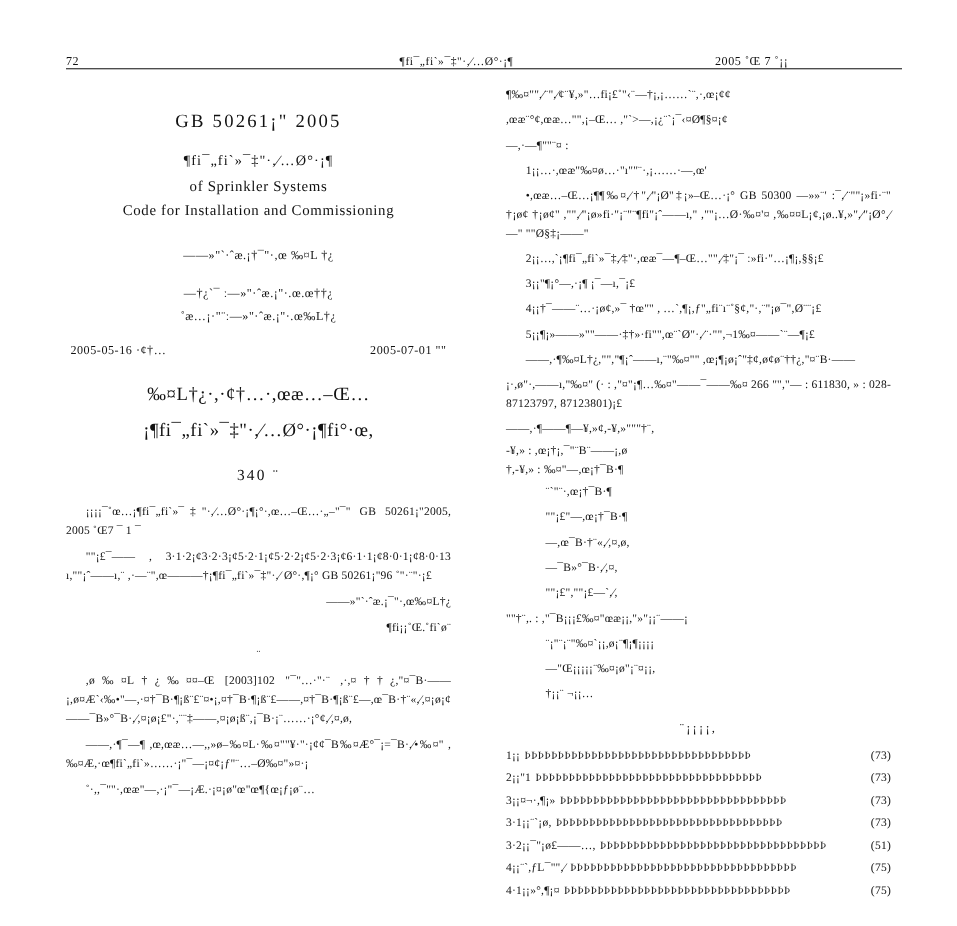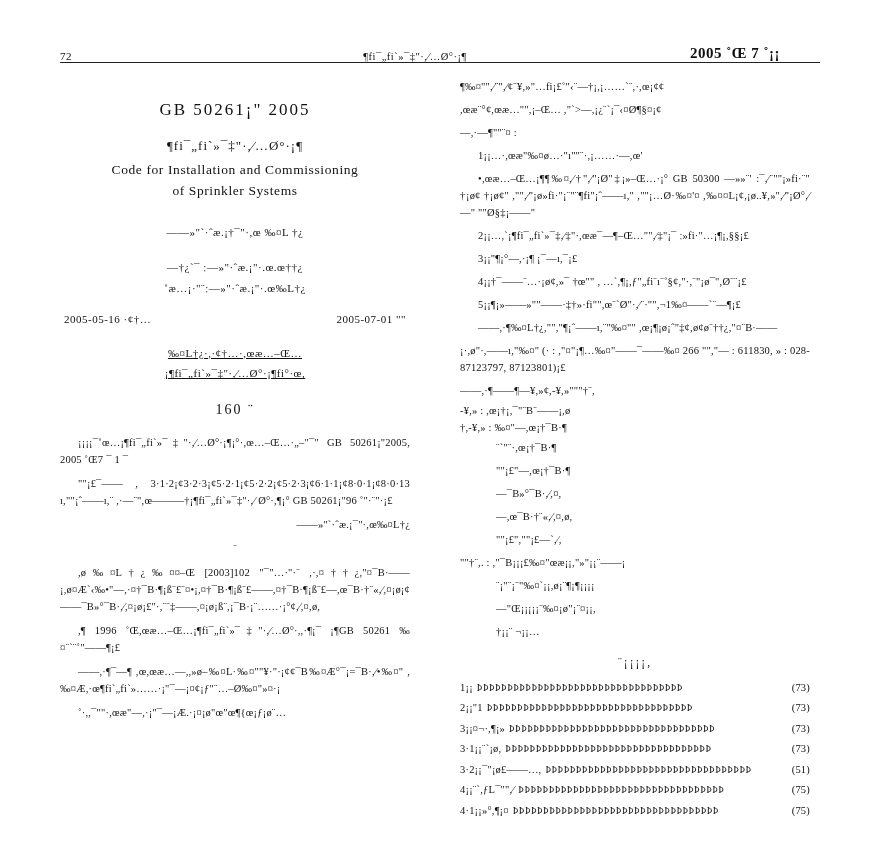--- a/index.html
+++ b/index.html
@@ -31,21 +31,21 @@
     width: 760px;
     height: 26px;
     display: flex;
     align-items: flex-end;
     justify-content: space-between;
     font-size: 11px;
     letter-spacing: 0.5px;
   }
   .running-head .rh-left { width: 120px; text-align: left; }
   .running-head .rh-center { flex: 1; text-align: center; font-size: 10.5px; }
-  .running-head .rh-right { width: 170px; text-align: center; font-size: 15px; font-weight: bold; }
+  .running-head .rh-right { width: 170px; text-align: left; font-size: 11px; }
   .rule {
     position: absolute;
     left: 60px;
     top: 62px;
     width: 760px;
     height: 1px;
     background: #222;
   }
 
   
@@ -88,24 +88,23 @@
   }
   .date-row {
     display: flex;
     justify-content: space-between;
     font-size: 11px;
     letter-spacing: 0.5px;
     margin: 14px 4px 18px 4px;
   }
   .center-small {
     text-align: center;
-    font-size: 11px;
+    font-size: 17px;
     line-height: 1.9;
     letter-spacing: 0.5px;
-    text-decoration: underline;
   }
   .big-num {
     text-align: center;
     font-size: 14px;
     letter-spacing: 2px;
     margin: 18px 0 16px 0;
   }
   .body-p {
     font-size: 10.5px;
     line-height: 1.62;
@@ -172,22 +171,22 @@
   </div>
   <div class="rule"></div>
 
   <div class="col col-left">
 
     <div class="std-number">GB  50261¡" 2005</div>
 
     <div class="title-cn">¶fi¯„fi`»¯‡"·,⁄…Ø°·¡¶</div>
 
     <div class="title-en">
+      <div>of Sprinkler Systems</div>
       <div>Code for Installation and Commissioning</div>
-      <div>of Sprinkler Systems</div>
     </div>
 
     <div class="issue-block">
       <div>——»"`·ˆæ.¡†¯"·,œ ‰¤L †¿</div>
     </div>
 
     <div class="issue-block">
       <div>—†¿`¯ ː—»"·ˆæ.¡"·.œ.œ††¿</div>
       <div>˚æ…¡·"¨ː—»"·ˆæ.¡"·.œ‰L†¿</div>
     </div>
@@ -195,28 +194,28 @@
     <div class="date-row">
       <span>2005-05-16 ·¢†…</span>
       <span>2005-07-01 ""</span>
     </div>
 
     <div class="center-small">
       <div>‰¤L†¿·,·¢†…·,œæ…–Œ…</div>
       <div>¡¶fi¯„fi`»¯‡"·,⁄…Ø°·¡¶fi°·œ,</div>
     </div>
 
-    <div class="big-num">160  ¨</div>
+    <div class="big-num">340  ¨</div>
 
     <p class="body-p">¡¡¡¡¯˚œ…¡¶fi¯„fi`»¯‡"·,⁄…Ø°·¡¶¡°·,œ…–Œ…·„–"¯" GB 50261¡"2005,  2005 ˚Œ7 ¯ 1 ¯</p>
     <p class="body-p">""¡£¯——  ,  3·1·2¡¢3·2·3¡¢5·2·1¡¢5·2·2¡¢5·2·3¡¢6·1·1¡¢8·0·1¡¢8·0·13 ı,""¡ˆ——ı,¨     ,·—¨",œ———†¡¶fi¯„fi`»¯‡"·,⁄ Ø°·,¶¡°       GB 50261¡"96 ˚"·¨"·¡£</p>
     <p class="body-p right">——»"`·ˆæ.¡¯"·,œ‰¤L†¿</p>
+    <p class="body-p right">¶fi¡¡˚Œ.˚fi`ø¨</p>
     <p class="body-p center">¨</p>
     <p class="body-p">,ø‰¤L†¿‰¤¤–Œ [2003]102 "¯"…·"·¨     ,·,¤††¿,"¤¯B·——¡,ø¤Æ`‹‰•"—,·¤†¯B·¶¡ß¨£¨¤•¡,¤†¯B·¶¡ß¨£——,¤†¯B·¶¡ß¨£—,œ¯B·†¨«,⁄,¤¡ø¡¢——¯B»°¯B·,⁄,¤¡ø¡£"·,¨¨‡——,¤¡ø¡ß¨,¡¯B·¡¨……·¡°¢,⁄,¤,ø,</p>
-    <p class="body-p">,¶ 1996 ˚Œ,œæ…–Œ…¡¶fi¯„fi`»¯‡"·,⁄…Ø°·,,·¶¡¯ ¡¶GB 50261 ‰¤¨`¨˚"——¶¡£</p>
     <p class="body-p">——,·¶¯—¶  ,œ,œæ…—,,»ø–‰¤L·‰¤""¥·"·¡¢¢¯B‰¤Æ°¯¡=¯B·,⁄•‰¤"      ,‰¤Æ,·œ¶fi`„fi`»……·¡"¯—¡¤¢¡ƒ"¨…–Ø‰¤"»¤·¡</p>
     <p class="body-p">˚·,,¯""·,œæ"—,·¡"¯—¡Æ.·¡¤¡ø"œ"œ¶{œ¡ƒ¡ø¨…</p>
 
   </div>
 
   <div class="col col-right">
 
     <p class="r-p noindent">¶‰¤"",⁄¨",⁄¢¨¥,»"…fi¡£˚"‹¨—†¡,¡……`¨,·,œ¡¢¢</p>
     <p class="r-p noindent">,œæ¨°¢,œæ…"",¡–Œ…     ,"`&gt;—,¡¿¨`¡¯‹¤Ø¶§¤¡¢</p>
     <p class="r-p noindent">—,·—¶""¨¤           :</p>
@@ -226,22 +225,22 @@
     <p class="r-p">3¡¡"¶¡°—,·¡¶ ¡¯—ı,¯¡£</p>
     <p class="r-p">4¡¡†¯——¨…·¡ø¢,»¯ †œ""  , …`,¶¡,ƒ"„fi¨ı¨˚§¢,"·,¨"¡ø¯",Ø¨¨¡£</p>
     <p class="r-p">5¡¡¶¡»——»""——·‡†»·fi"",œ¨`Ø"·,⁄¨·"",¬1‰¤——`¨—¶¡£</p>
     <p class="r-p">——,·¶‰¤L†¿,"","¶¡ˆ——ı,¨"‰¤""  ,œ¡¶¡ø¡ˆ"‡¢,ø¢ø¨††¿,"¤¨B·——</p>
     <p class="r-p noindent">¡·,ø"·,——ı,"‰¤"        (·  :  ,"¤"¡¶…‰¤"——¯——‰¤  266 "","—  : 611830, »  : 028-87123797, 87123801)¡£</p>
     <p class="r-p noindent">——,·¶——¶—¥,»¢,-¥,»"""†¨,</p>
     <p class="r-label">-¥,»         :  ,œ¡†¡,¯"¨B¨——¡,ø</p>
     <p class="r-label">†,-¥,»        :  ‰¤"—,œ¡†¯B·¶</p>
     <p class="r-p indent2">¨`"¨·,œ¡†¯B·¶</p>
     <p class="r-p indent2">""¡£"—,œ¡†¯B·¶</p>
+    <p class="r-p indent2">—,œ¯B·†¨«,⁄,¤,ø,</p>
     <p class="r-p indent2">—¯B»°¯B·,⁄,¤,</p>
-    <p class="r-p indent2">—,œ¯B·†¨«,⁄,¤,ø,</p>
     <p class="r-p indent2">""¡£",""¡£—`,⁄,</p>
     <p class="r-p noindent">""†¨,.         :  ,"¯B¡¡¡£‰¤"œæ¡¡,"»"¡¡¨——¡</p>
     <p class="r-p indent2">¨¡"¨¡¨"‰¤`¡¡,ø¡¨¶¡¶¡¡¡¡</p>
     <p class="r-p indent2">—"Œ¡¡¡¡¡¨‰¤¡ø"¡¨¤¡¡,</p>
     <p class="r-p indent2">†¡¡¨ ¬¡¡…</p>
 
     <div class="toc-title">¨¡¡¡¡,</div>
 
     <div class="toc-row">
       <span class="toc-label">1¡¡</span>

